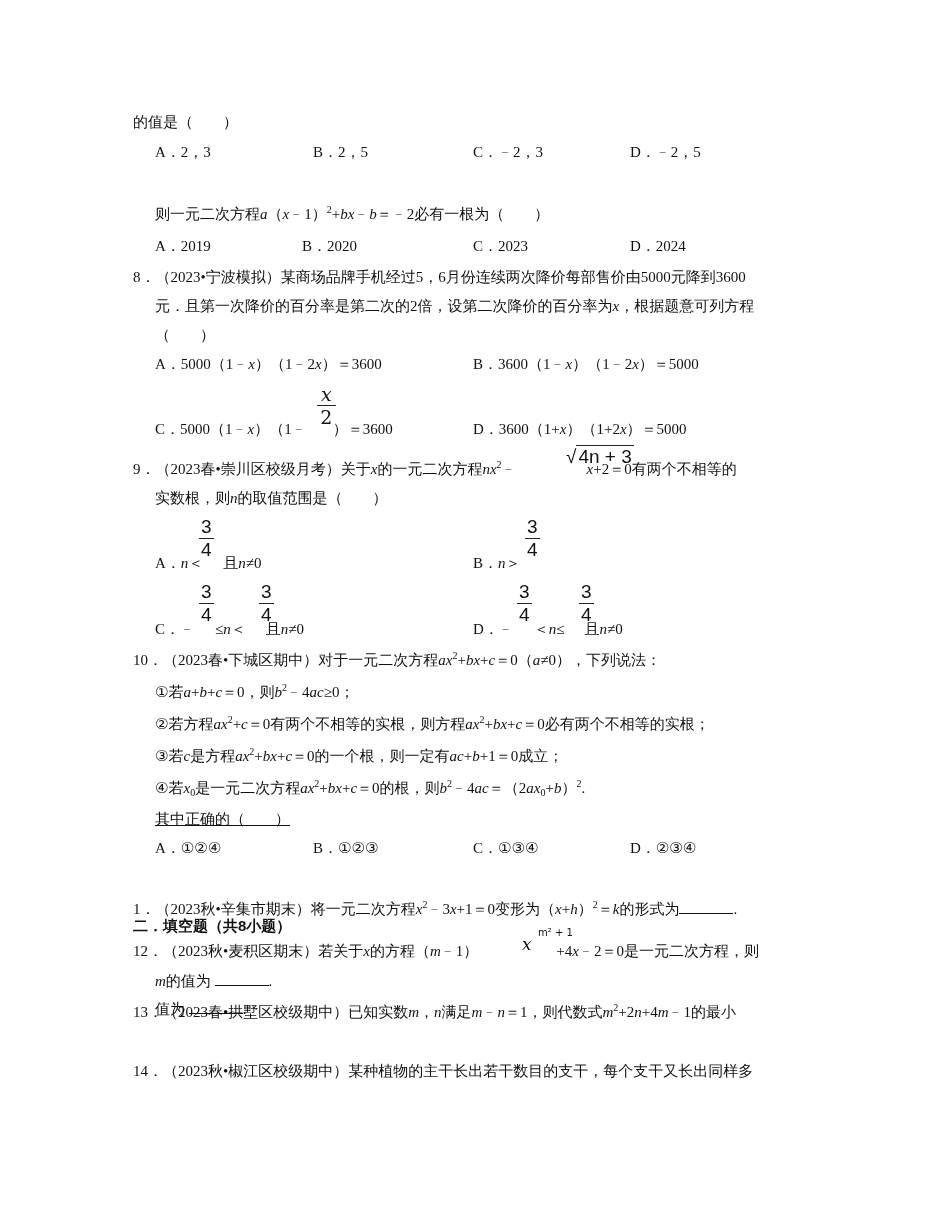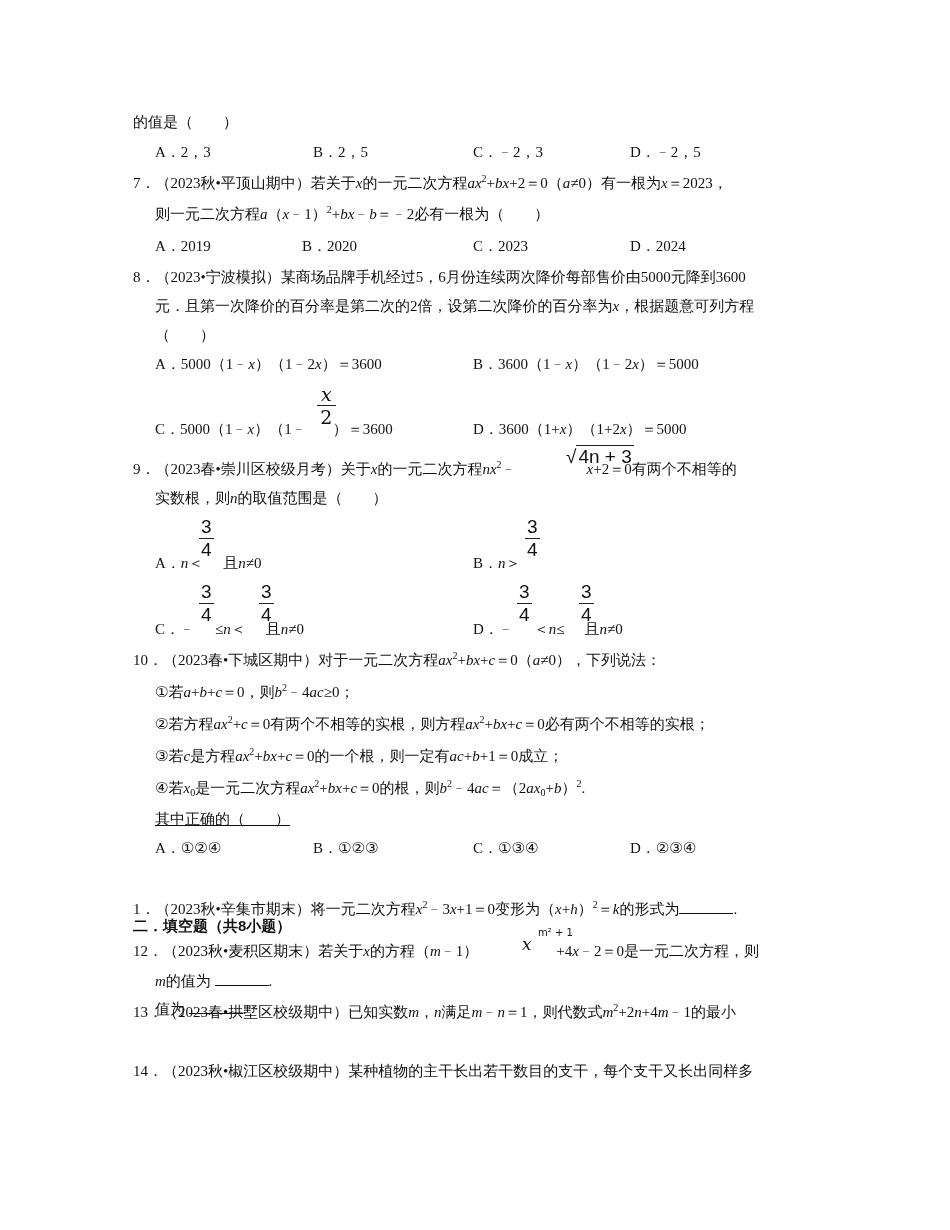--- a/index.html
+++ b/index.html
@@ -33,23 +33,20 @@
 <body>
 
 <div class="page">
 
   <div class="line" style="left:133px;top:112px;"><span>的值是（　　）</span></div>
   <div class="opt" style="left:155px;top:142px;">A．2，3</div>
   <div class="opt" style="left:313px;top:142px;">B．2，5</div>
   <div class="opt" style="left:473px;top:142px;">C．﹣2，3</div>
   <div class="opt" style="left:630px;top:142px;">D．﹣2，5</div>
 
-  <div class="line" style="left:133px;top:173px;">
-    <span>7．</span><span>（2023秋•平顶山期中）</span>若关于<span class="i">x</span>的一元二次方程<span class="i">ax</span><sup>2</sup>+<span class="i">bx</span>+2＝0（<span class="i">a</span>≠0）有一根为<span class="i">x</span>＝2023，
-  </div>
   <div class="line" style="left:155px;top:204px;">
     则一元二次方程<span class="i">a</span>（<span class="i">x</span>﹣1）<sup>2</sup>+<span class="i">bx</span>﹣<span class="i">b</span>＝﹣2必有一根为（　　）
   </div>
   <div class="opt" style="left:155px;top:236px;">A．2019</div>
   <div class="opt" style="left:302px;top:236px;">B．2020</div>
   <div class="opt" style="left:473px;top:236px;">C．2023</div>
   <div class="opt" style="left:630px;top:236px;">D．2024</div>
 
   <div class="line" style="left:133px;top:267px;">
     <span>8．</span><span>（2023•宁波模拟）</span>某商场品牌手机经过5，6月份连续两次降价每部售价由5000元降到3600

